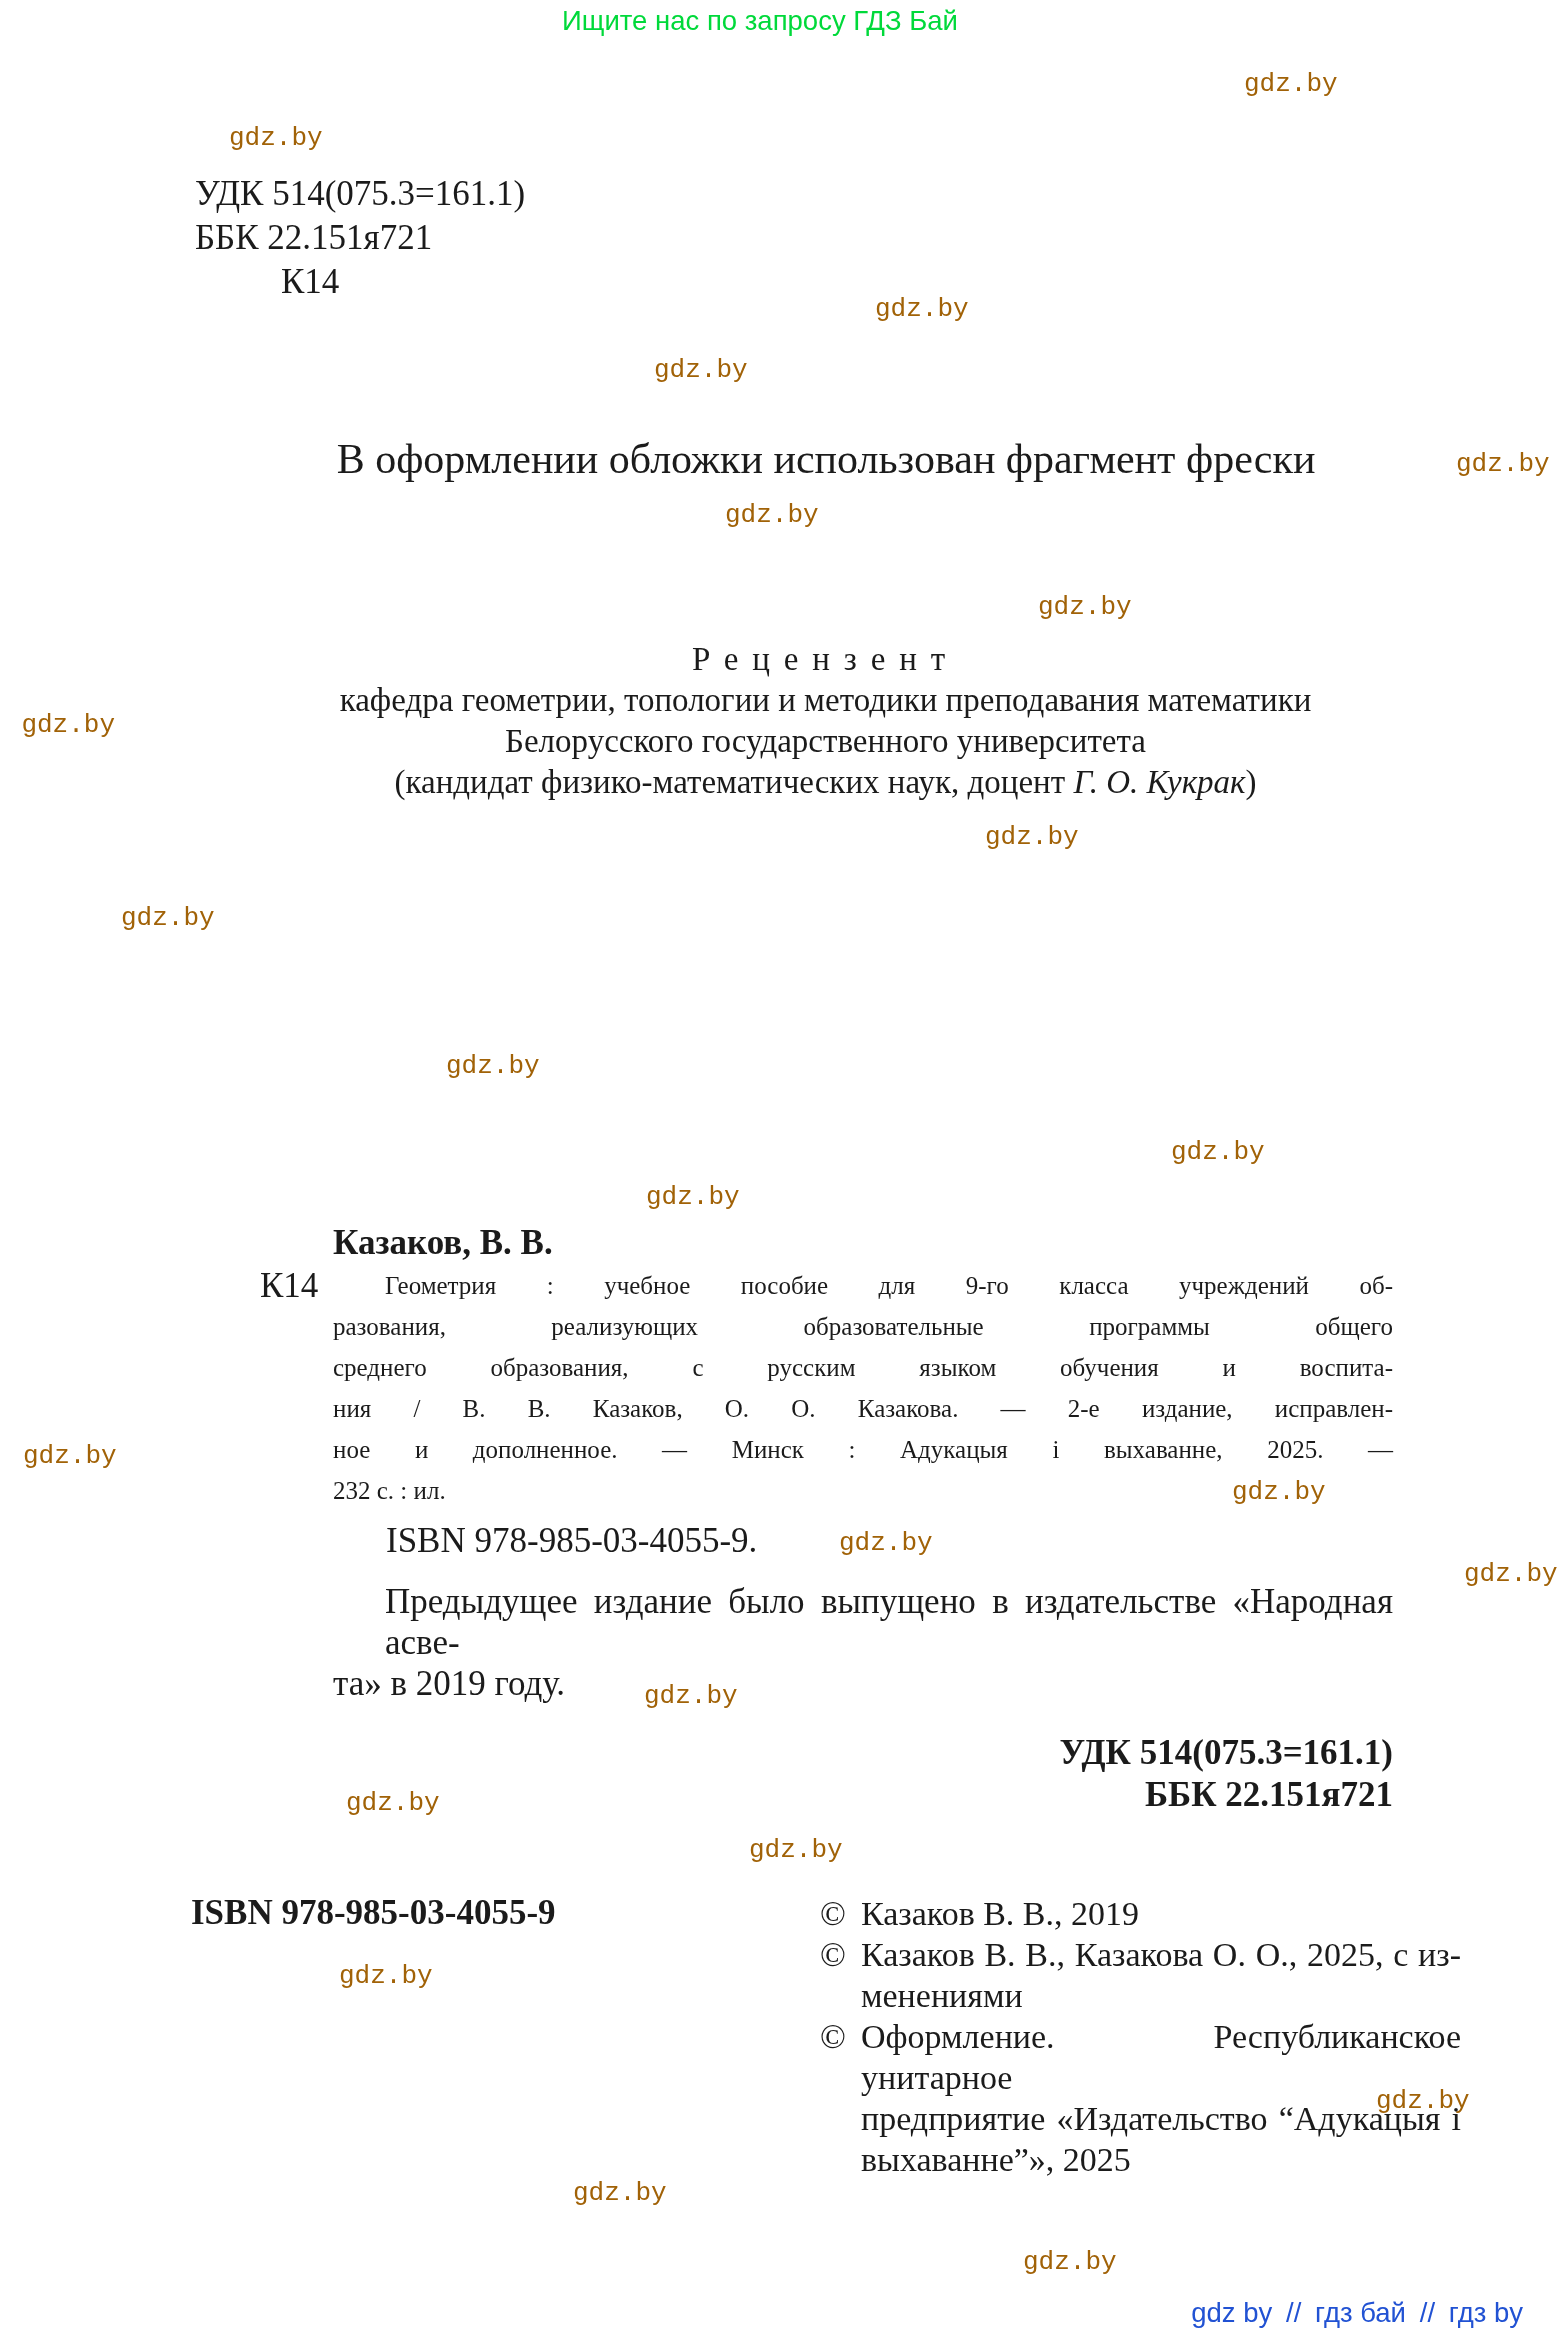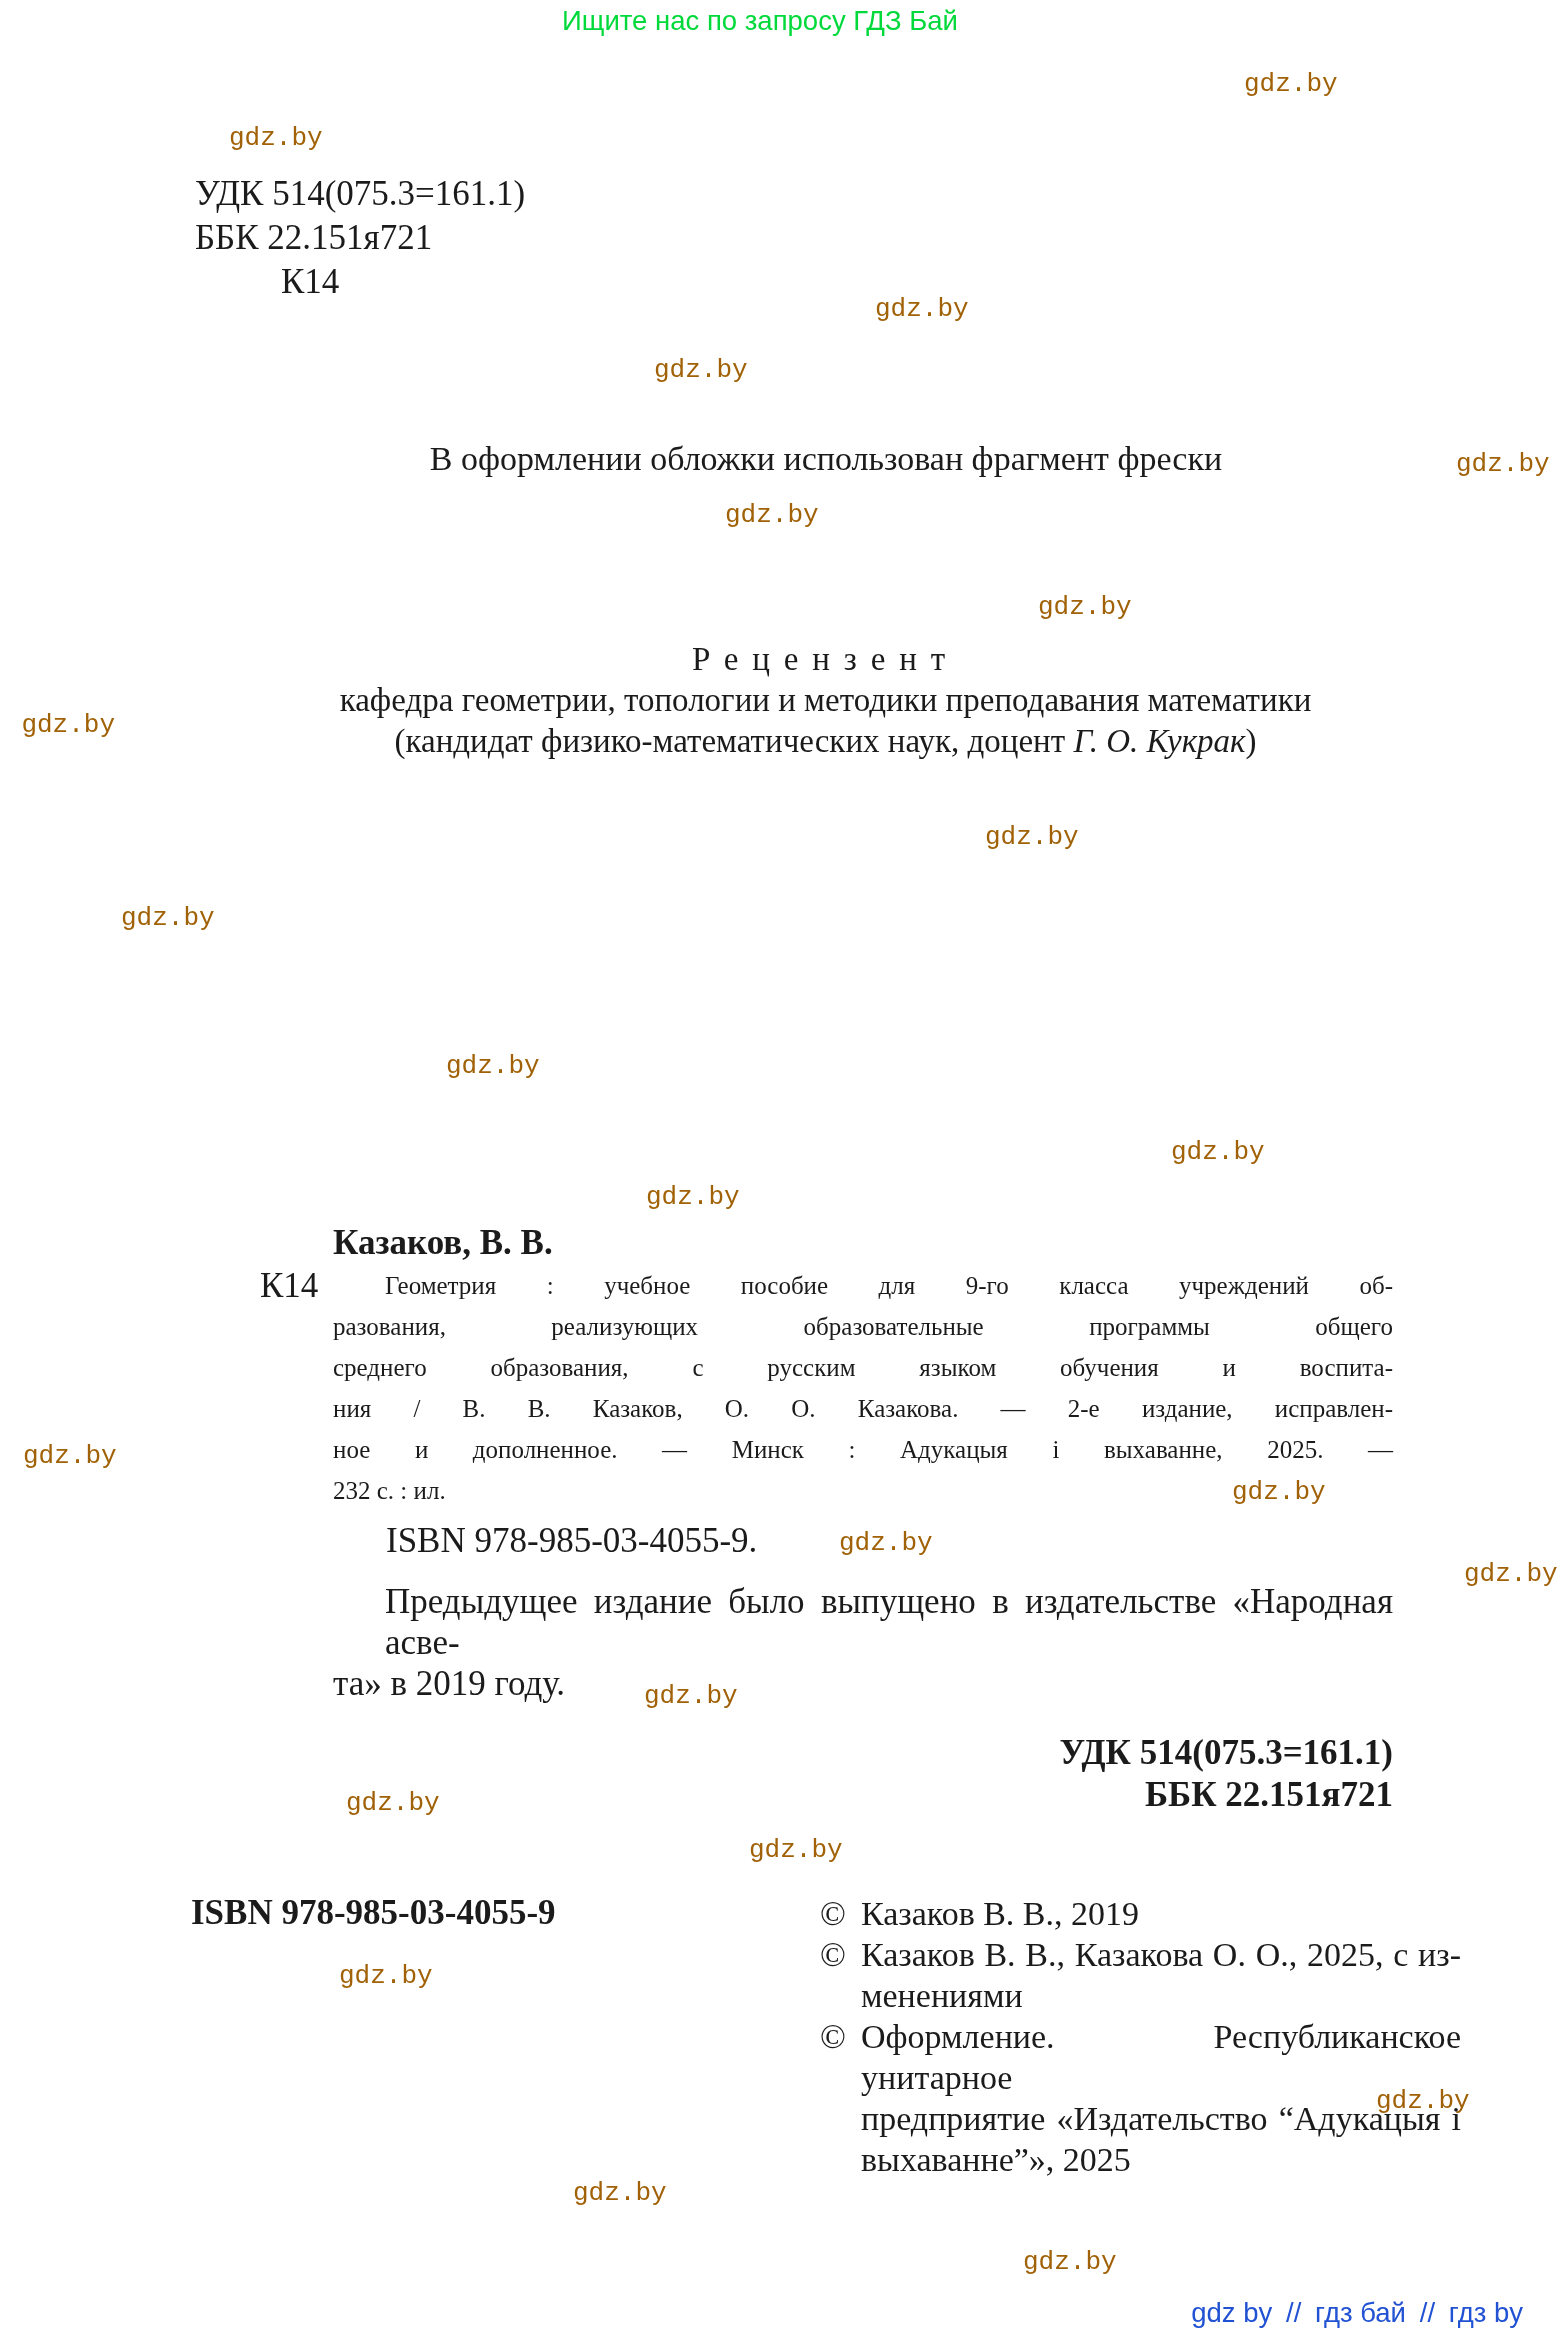--- a/index.html
+++ b/index.html
@@ -28,21 +28,21 @@
   }
   .udk-top{
     top:172px;left:195px;
     font-size:35px;line-height:44px;
     white-space:nowrap;
   }
   .udk-top .code-row3{padding-left:86px;}
   .cover-note{
     top:437px;left:291px;width:1070px;
     text-align:center;
-    font-size:34px;line-height:44px;
+    font-size:42px;line-height:44px;
   }
   .reviewer{
     top:639px;left:252px;width:1147px;
     text-align:center;
     font-size:33px;line-height:41px;
   }
   .reviewer-heading{letter-spacing:0.42em;}
   .reviewer .it{font-style:italic;}
   .author-heading{
     top:1223px;left:333px;
@@ -135,20 +135,21 @@
     <div class="code-row3">К14</div>
   </div>
 
   <div class="abs cover-note">
     <div>В оформлении обложки использован фрагмент фрески</div>
   </div>
 
   <div class="abs reviewer">
     <div class="reviewer-heading">Рецензент</div>
     <div>кафедра геометрии, топологии и методики преподавания математики</div>
+    <div>Белорусского государственного университета</div>
     <div><span>(кандидат физико-математических наук, доцент </span><span class="it">Г. О. Кукрак</span><span>)</span></div>
   </div>
 
   <div class="abs author-heading">Казаков, В. В.</div>
 
   <div class="abs catalog-code">К14</div>
 
   <div class="abs description">
     <div class="jline indent">Геометрия : учебное пособие для 9-го класса учреждений об-</div>
     <div class="jline">разования, реализующих образовательные программы общего</div>

